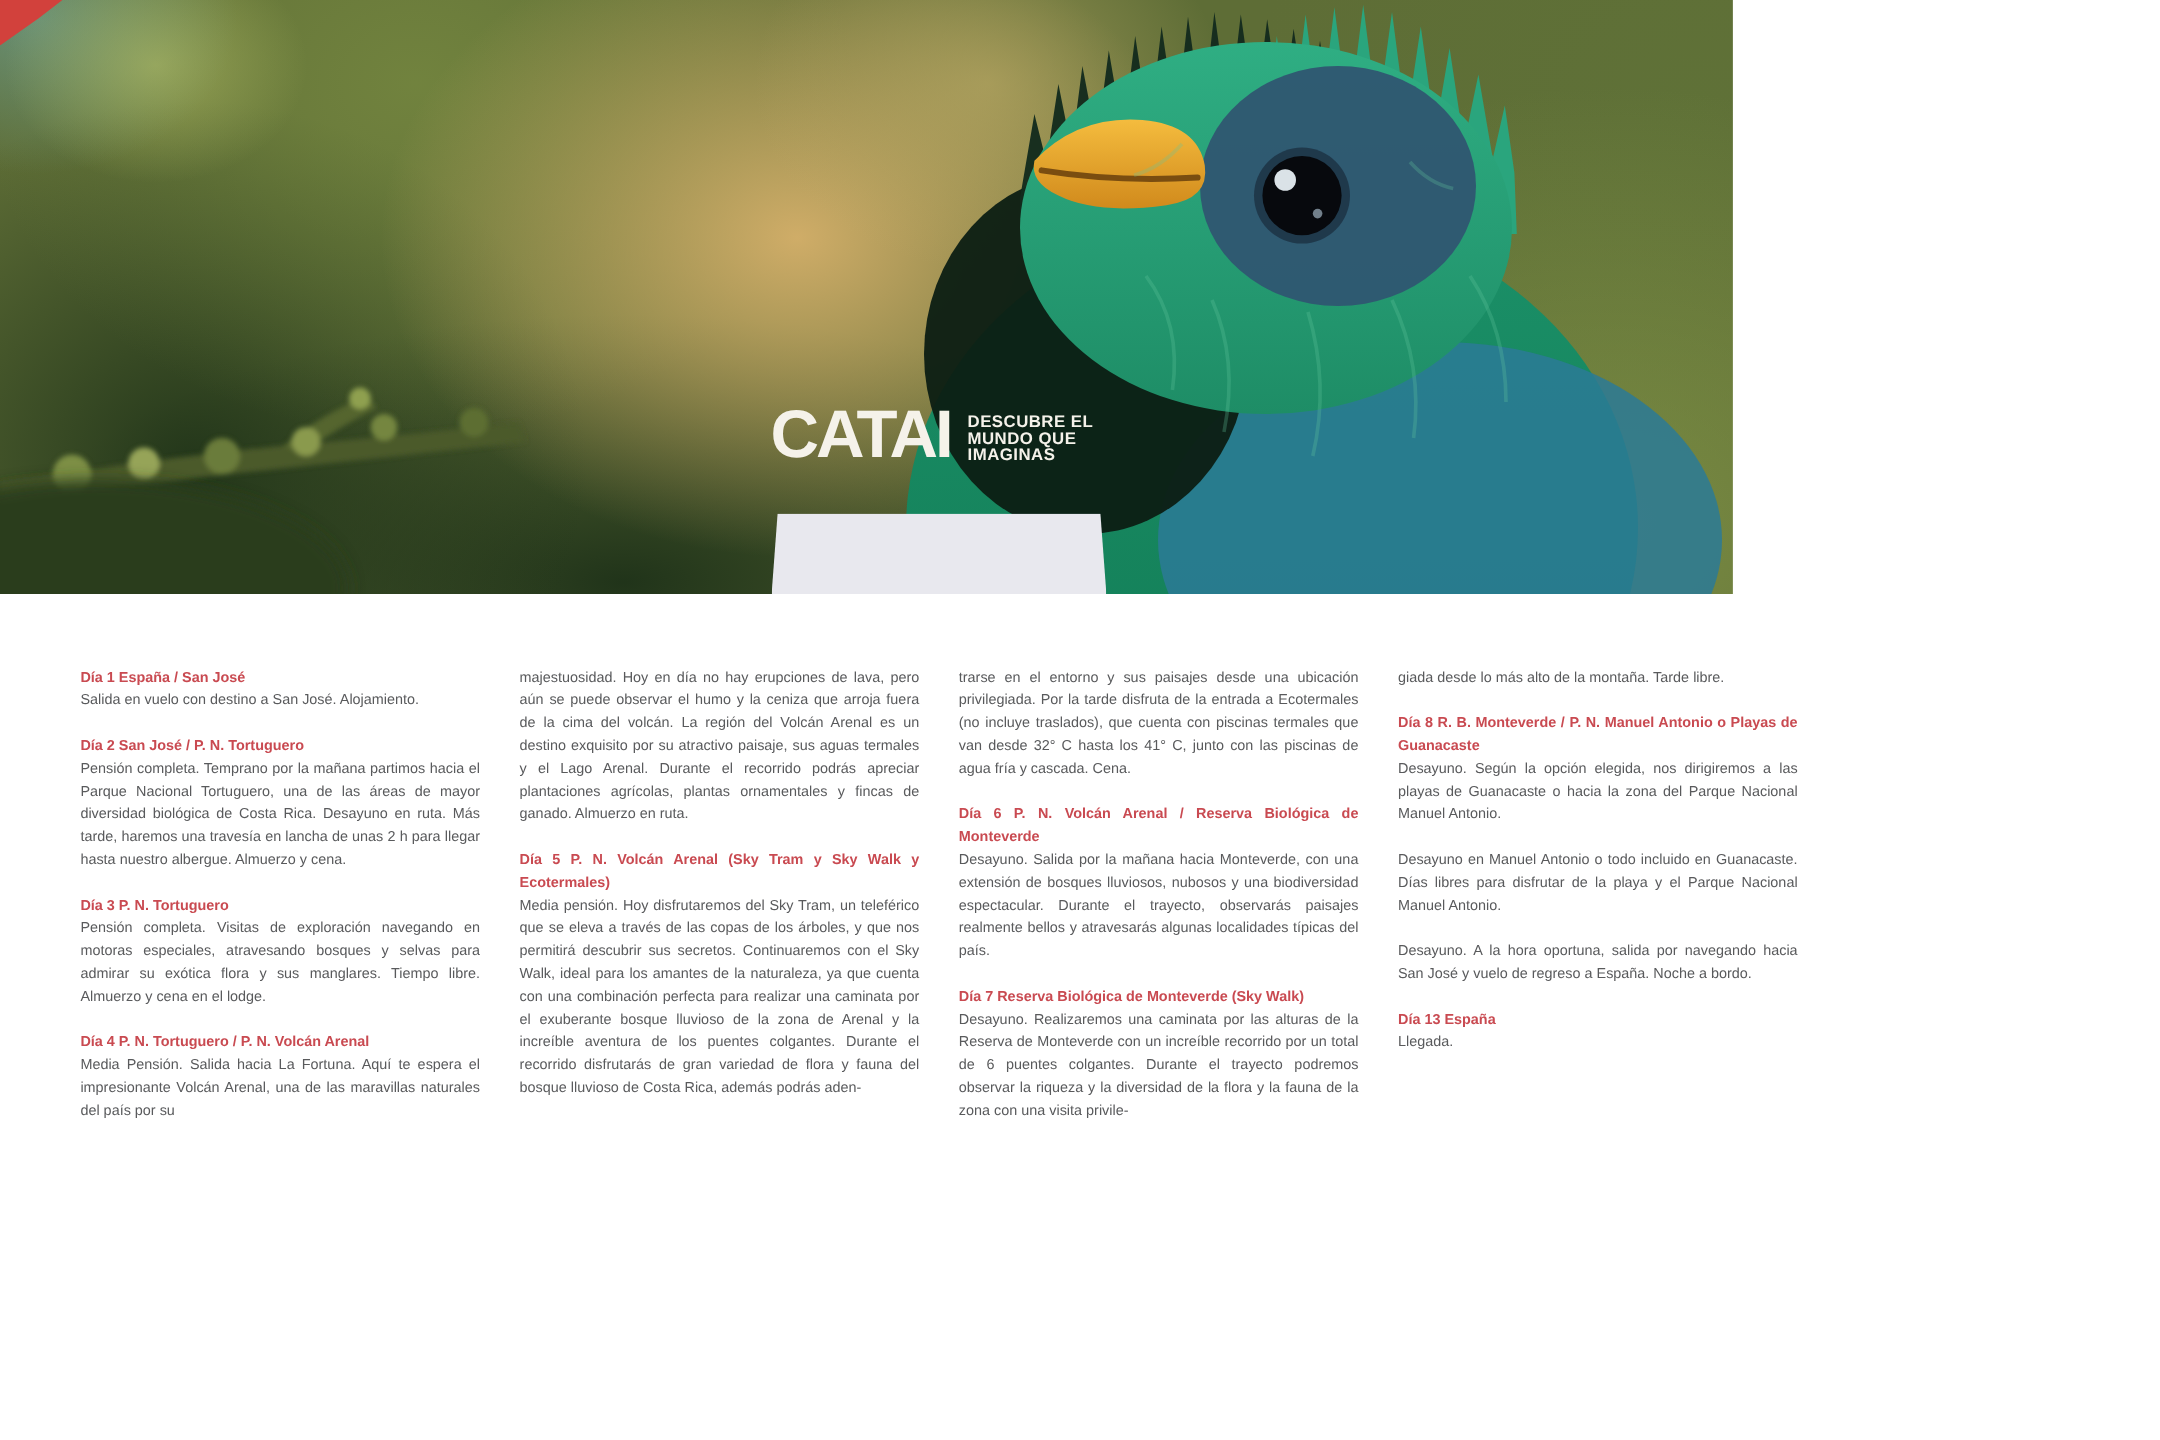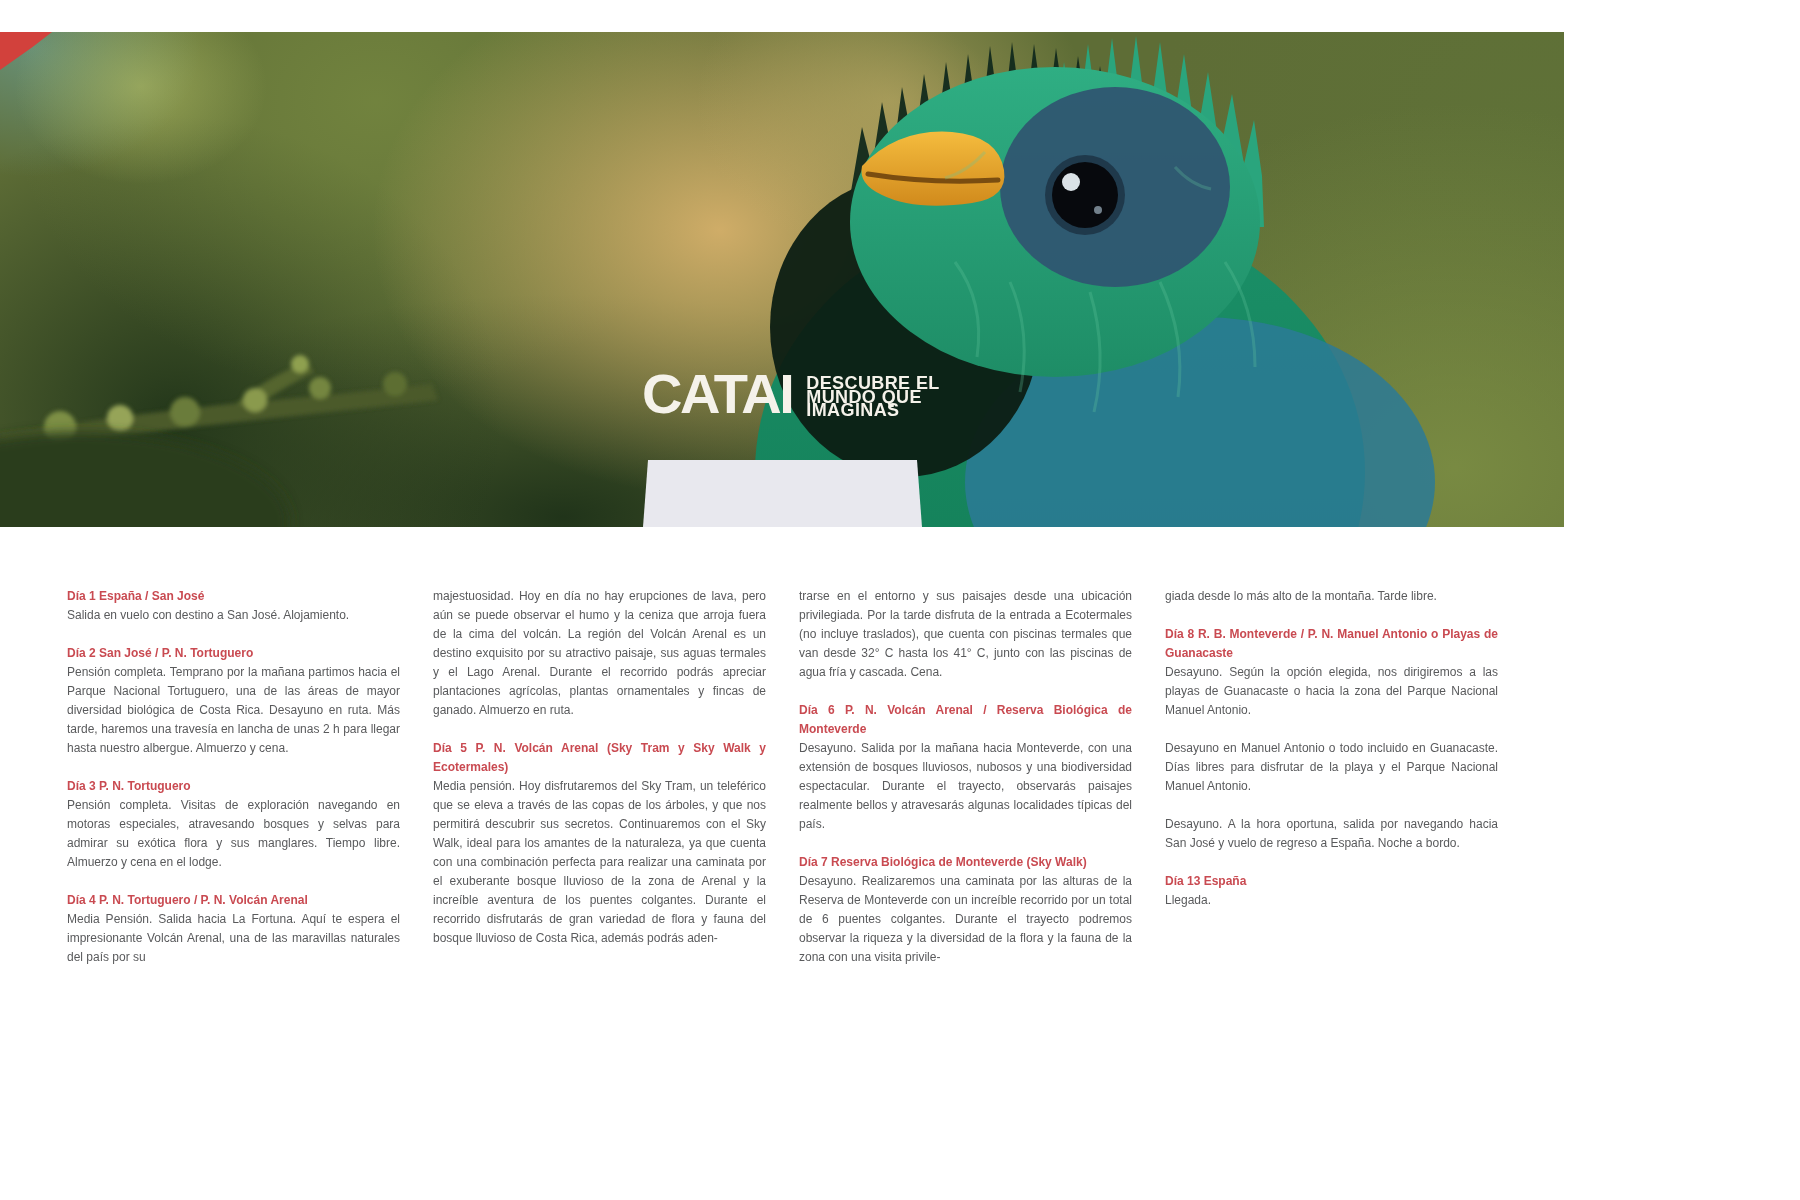--- a/index.html
+++ b/index.html
@@ -7,50 +7,49 @@
     --body:#595a5c;
     --plate:#e8e8ee;
     --logo:#f5f2ea;
   }
   *{margin:0;padding:0;box-sizing:border-box;}
   html,body{width:1800px;height:1200px;overflow:hidden;background:#ffffff;
     font-family:"Liberation Sans", sans-serif;}
 
   
   .hero{
-    position:relative;width:1564px;height:495px;overflow:hidden;
+    position:relative;width:1444px;height:495px;overflow:hidden;
     background-color:#5e6d36;
     background-image:
       radial-gradient(ellipse 300px 240px at 57% 14%, rgba(196,176,106,.55), transparent 65%),
       radial-gradient(ellipse 560px 430px at 46% 40%, rgba(217,178,108,.92), rgba(217,178,108,0) 62%),
       radial-gradient(ellipse 180px 140px at 9% 11%, rgba(188,198,108,.55), transparent 70%),
       radial-gradient(ellipse 260px 200px at 2% 3%, rgba(110,162,152,.65), transparent 65%),
       radial-gradient(ellipse 520px 420px at 24% 14%, rgba(132,152,70,.5), transparent 70%),
       radial-gradient(ellipse 460px 420px at 11% 78%, rgba(30,50,24,.9), transparent 72%),
       radial-gradient(ellipse 720px 310px at 36% 98%, rgba(24,44,22,.88), transparent 72%),
       radial-gradient(ellipse 620px 520px at 93% 88%, rgba(142,162,76,.55), transparent 70%),
       radial-gradient(ellipse 520px 420px at 98% 18%, rgba(96,116,56,.6), transparent 72%);
-    margin-top: 32px;
   }
   .hero svg{position:absolute;left:0;top:0;filter:blur(.6px);}
 
   .corner-accent{
     position:absolute;left:0;top:0;width:52px;height:38px;
     background:#d2413c;
     clip-path:polygon(0 0,100% 0,62% 40%,0 100%);
   }
 
   
   .logo-wrap{position:absolute;left:642px;top:337px;display:flex;align-items:flex-start;}
   .logo-main{
     color:var(--logo);font-size:56px;font-weight:bold;letter-spacing:-2.5px;
     line-height:50px;
   }
   .logo-tagline{
-    margin-left:14px;margin-top:8px;color:var(--logo);font-size:18px;
+    margin-left:14px;margin-top:8px;color:var(--logo);font-size:14px;
     font-weight:bold;letter-spacing:.4px;line-height:13.5px;
   }
   .title-plate{
     position:absolute;left:643px;top:428px;width:279px;height:67px;
     background:var(--plate);
     clip-path:polygon(5px 0,274px 0,279px 67px,0 67px);
   }
 
   
   .columns{

